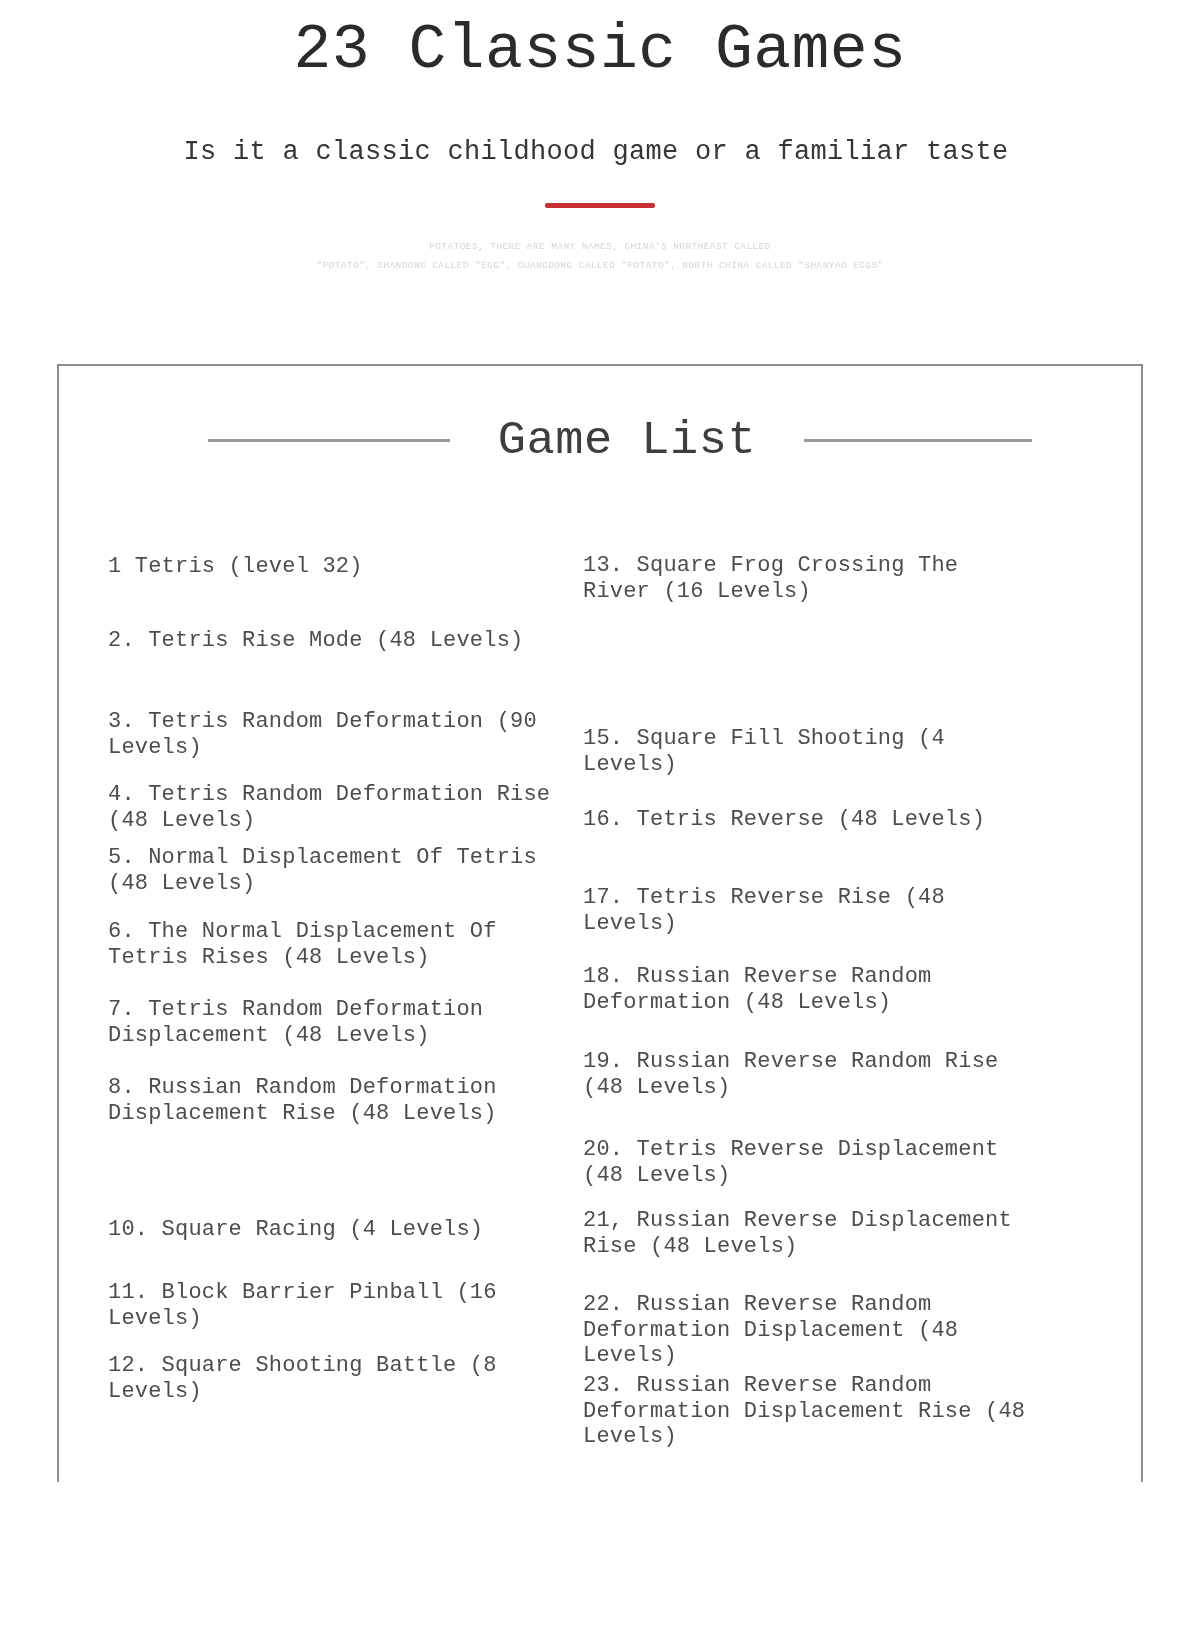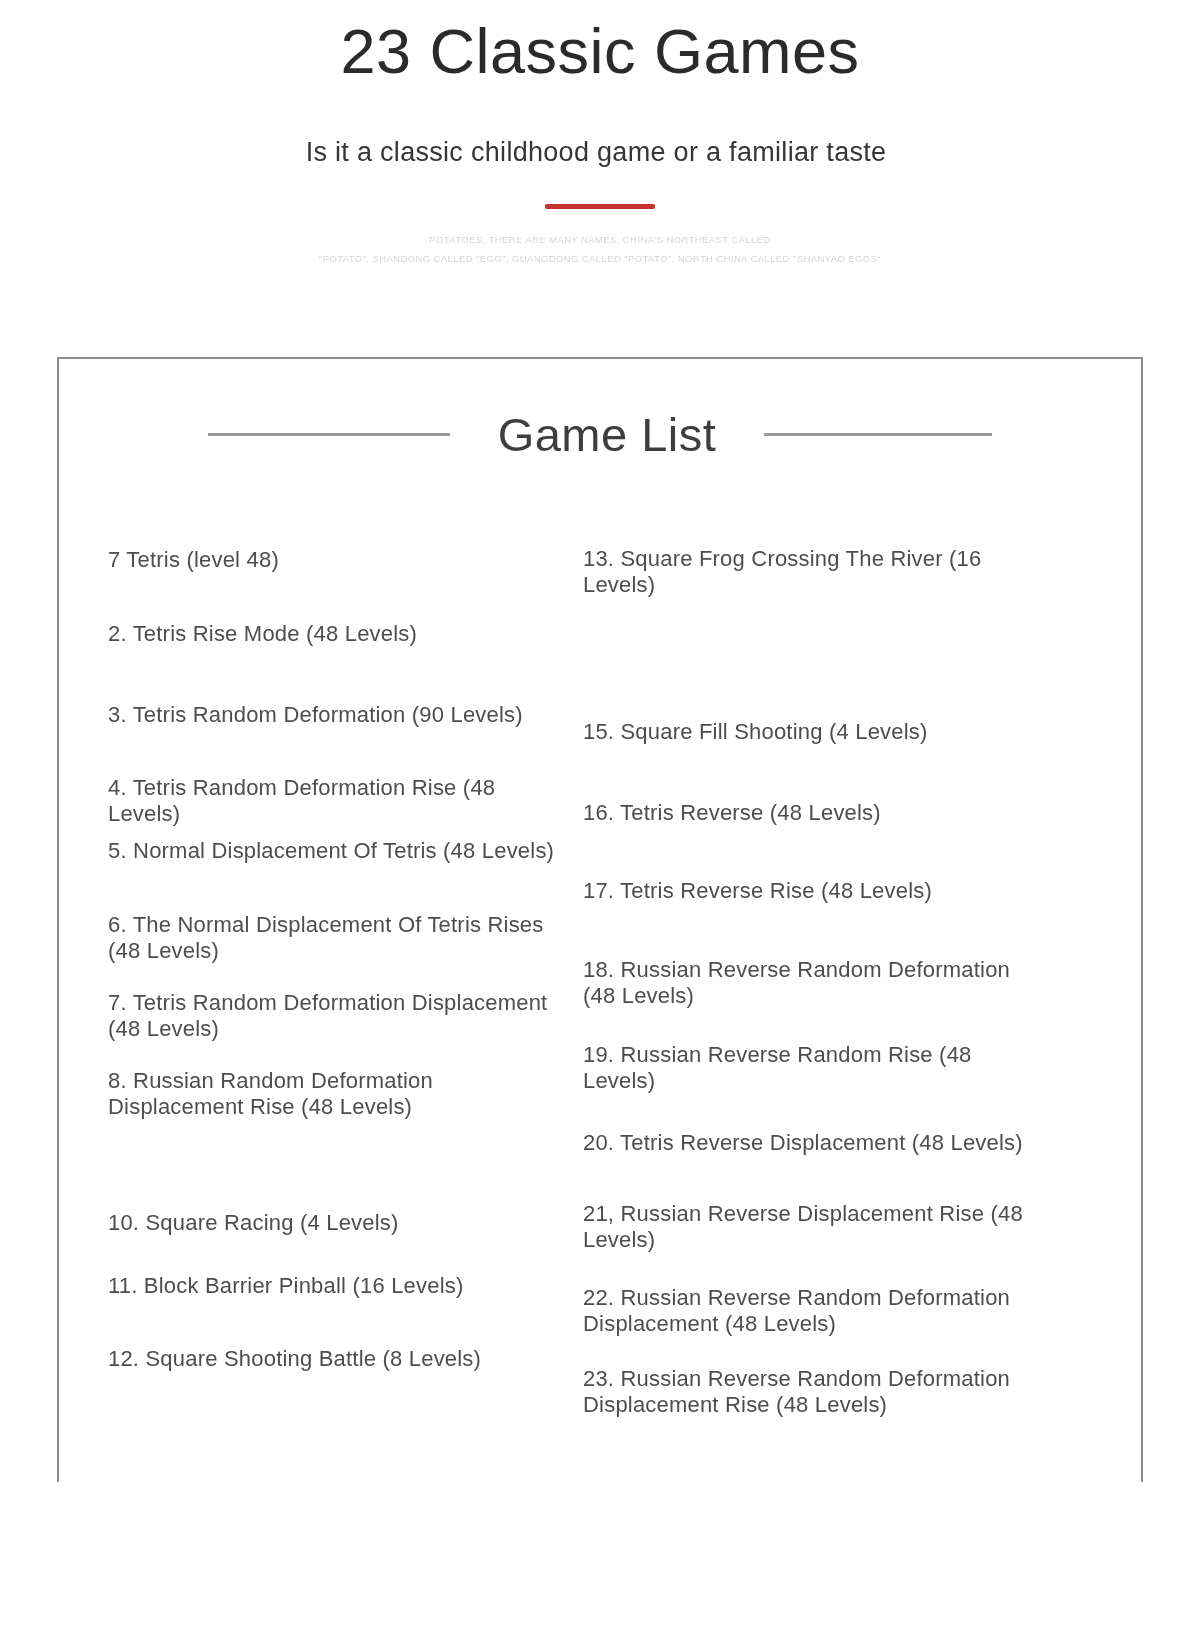--- a/index.html
+++ b/index.html
@@ -5,21 +5,21 @@
   html, body {
     margin: 0;
     padding: 0;
     background: #ffffff;
   }
   .page {
     position: relative;
     width: 1200px;
     height: 1482px;
     background: #ffffff;
-    font-family: Liberation Sans, sans-serif;
+    font-family: Liberation Mono, monospace;
     overflow: hidden;
   }
   .page-header {
     text-align: center;
   }
   .page-title {
     margin: 16px 0 0 0;
     font-size: 63px;
     font-weight: 400;
     line-height: 1.12;
@@ -41,40 +41,41 @@
     margin: 36px auto 0 auto;
   }
   .watermark {
     margin: 0;
     font-size: 9.5px;
     line-height: 13px;
     color: #d5d5d5;
     letter-spacing: 0.4px;
     text-transform: uppercase;
   }
-  .watermark.first { margin-top: 24px; }
+  .watermark.first { margin-top: 32px; }
   .watermark.second { margin-top: 6px; }
   .game-box {
     position: relative;
     box-sizing: border-box;
     width: 1086px;
     height: 1202px;
     margin: 92px 0 0 57px;
     border: 2px solid #8e8e8e;
     background: #ffffff;
   }
   .heading-row {
     position: absolute;
     top: 48px;
     left: 0;
     width: 100%;
     display: flex;
     justify-content: center;
     align-items: center;
     gap: 48px;
+    padding-left: 20px;
   }
   .heading-line {
     height: 3px;
     background: #9a9a9a;
   }
   .heading-line.left  { width: 242px; }
   .heading-line.right { width: 228px; }
   .game-list-heading {
     margin: 0;
     font-size: 47px;
@@ -106,21 +107,21 @@
   </header>
 
   <section class="game-box">
 
     <div class="heading-row">
       <span class="heading-line left"></span>
       <h2 class="game-list-heading">Game List</h2>
       <span class="heading-line right"></span>
     </div>
 
-    <div class="list-item col-left" style="top:188px">7 Tetris (level 48)</div>
+    <div class="list-item col-left" style="top:188px">1 Tetris (level 32)</div>
     <div class="list-item col-left" style="top:262px">2. Tetris Rise Mode (48 Levels)</div>
     <div class="list-item col-left" style="top:343px">3. Tetris Random Deformation (90 Levels)</div>
     <div class="list-item col-left" style="top:416px">4. Tetris Random Deformation Rise (48 Levels)</div>
     <div class="list-item col-left" style="top:479px">5. Normal Displacement Of Tetris (48 Levels)</div>
     <div class="list-item col-left" style="top:553px">6. The Normal Displacement Of Tetris Rises (48 Levels)</div>
     <div class="list-item col-left" style="top:631px">7. Tetris Random Deformation Displacement (48 Levels)</div>
     <div class="list-item col-left" style="top:709px">8. Russian Random Deformation Displacement Rise (48 Levels)</div>
     <div class="list-item col-left" style="top:851px">10. Square Racing (4 Levels)</div>
     <div class="list-item col-left" style="top:914px">11. Block Barrier Pinball (16 Levels)</div>
     <div class="list-item col-left" style="top:987px">12. Square Shooting Battle (8 Levels)</div>

